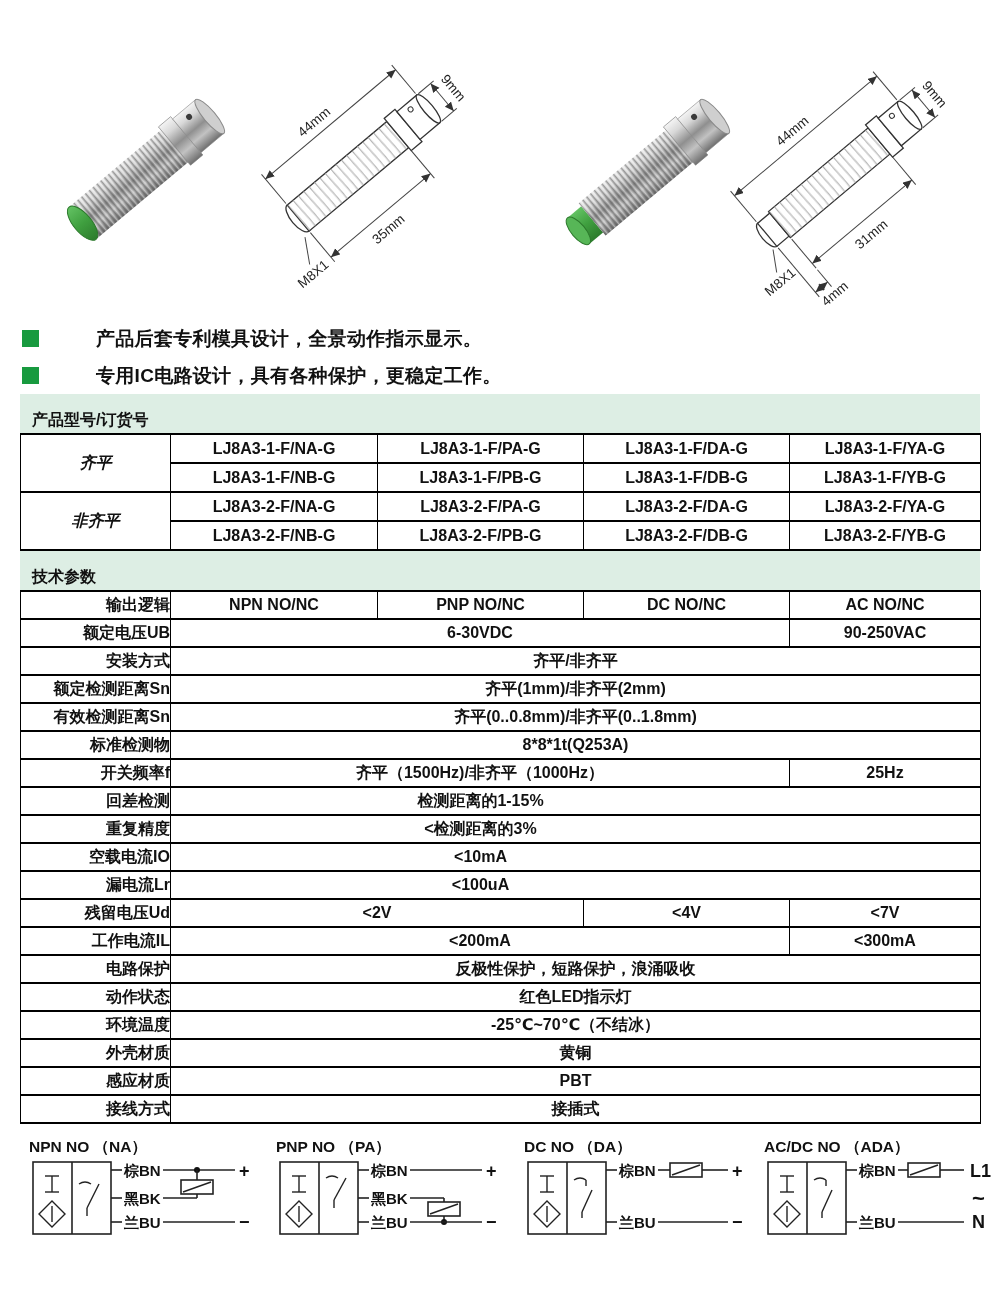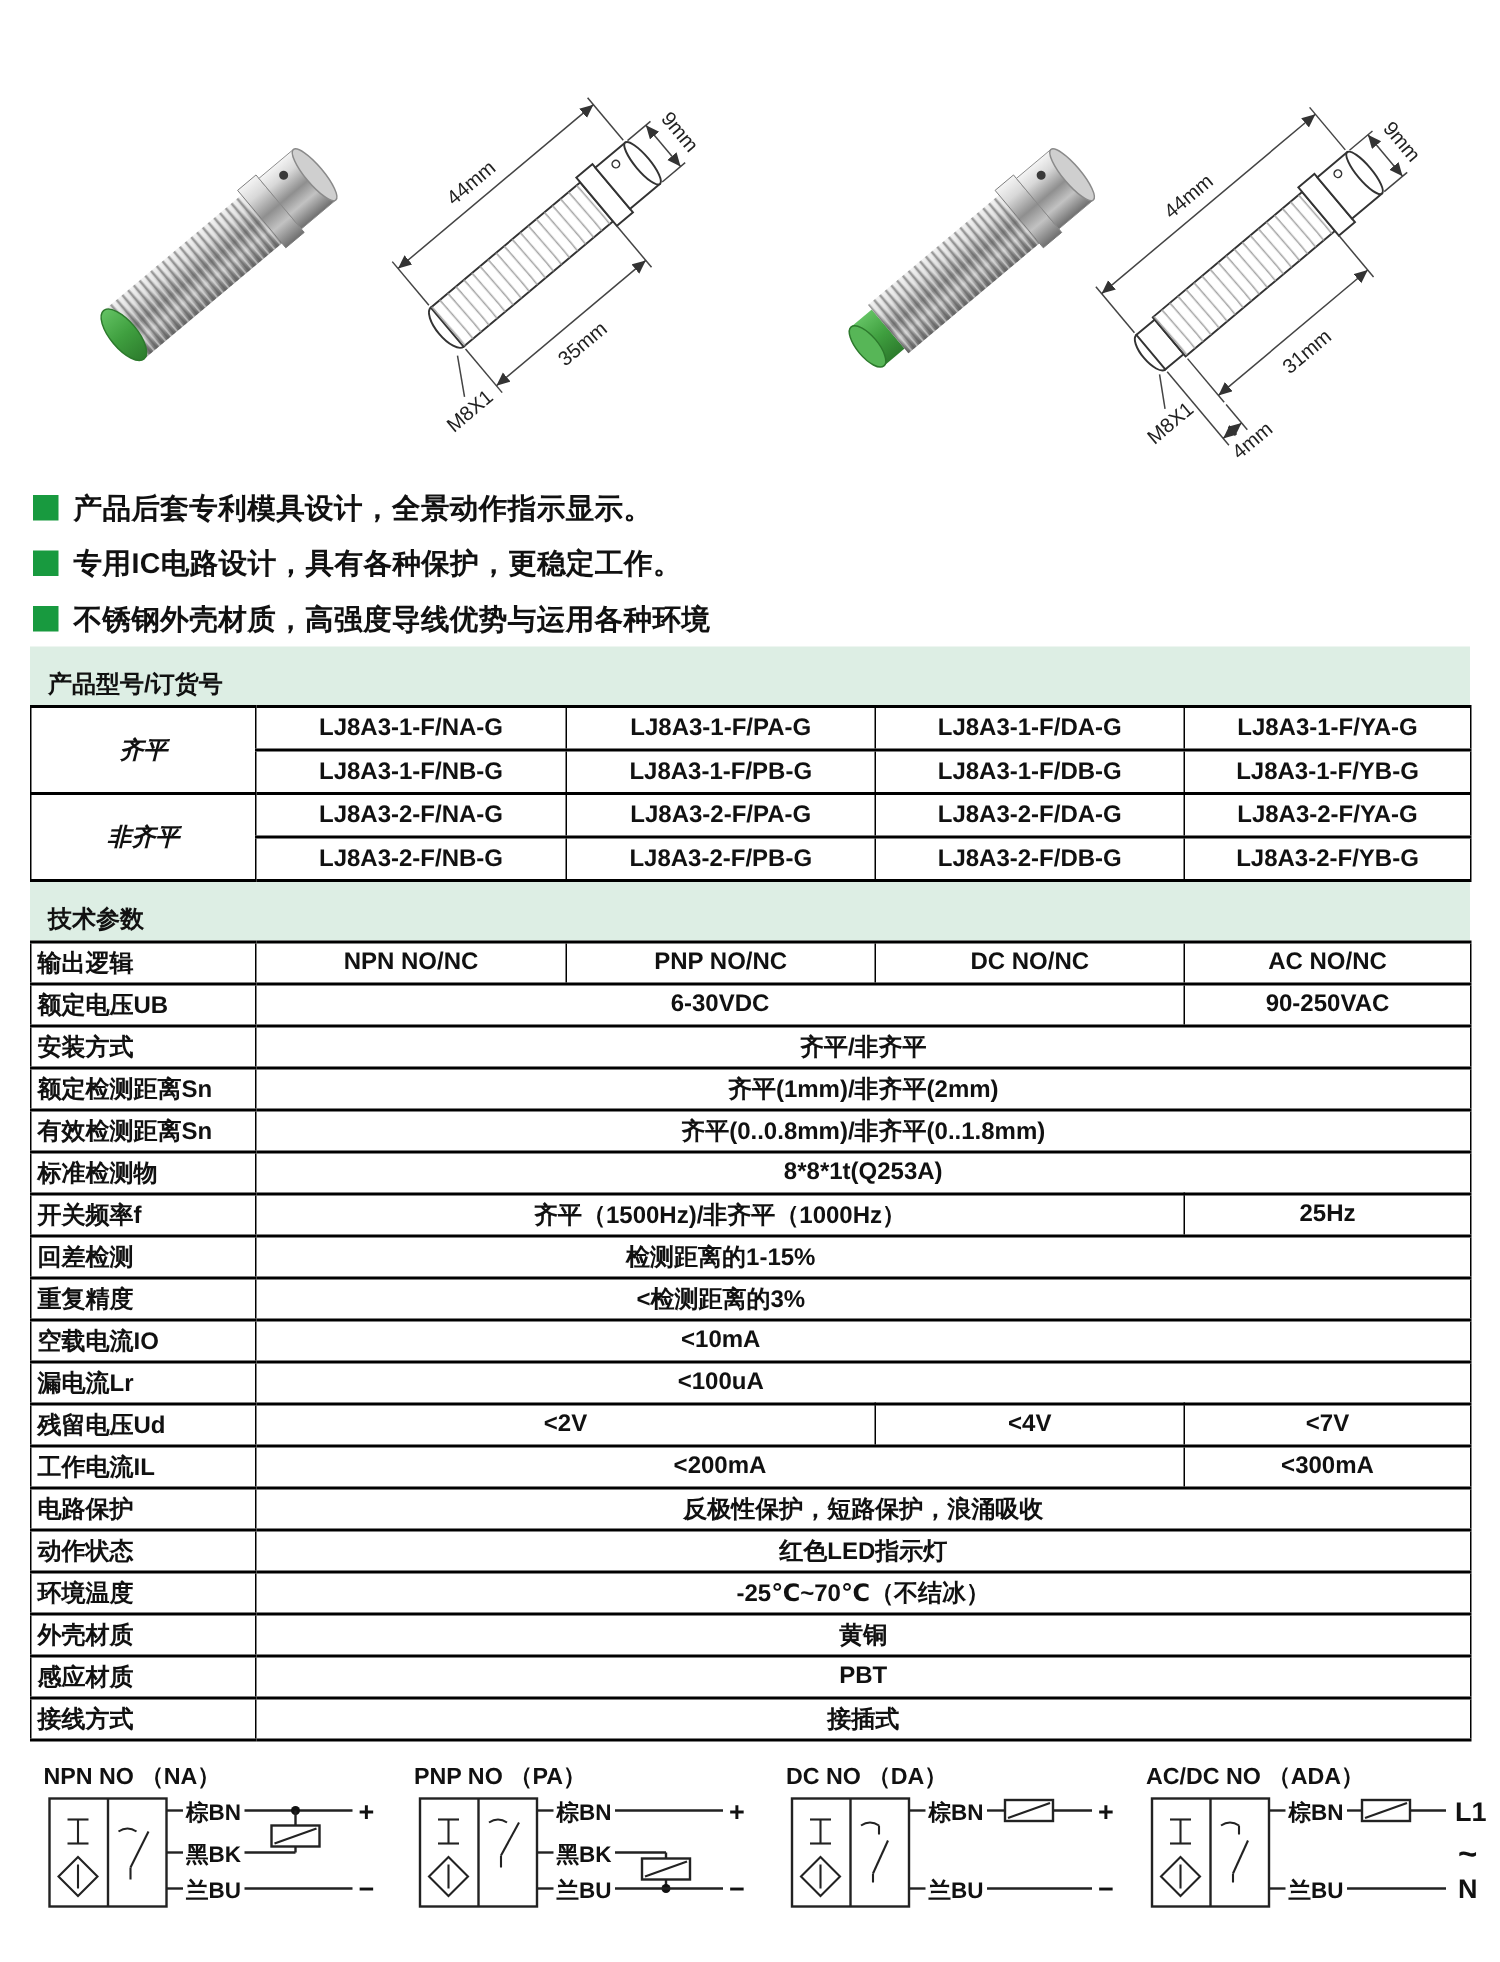--- a/index.html
+++ b/index.html
@@ -10,33 +10,33 @@
   }
   
   .top{position:relative;height:308px;}
   .top svg{position:absolute;overflow:visible;}
   #photo1{left:35px;top:50px;}
   #draw1{left:243px;top:36px;}
   #photo2{left:540px;top:50px;}
   #draw2{left:722px;top:36px;}
   
   .features{margin:12px 0 0 22px;}
-  .feature{display:flex;align-items:center;height:37px;font-size:19px;font-weight:700;letter-spacing:.3px;}
+  .feature{display:flex;align-items:center;height:37px;font-size:19px;font-weight:700;letter-spacing:.3px;gap:47px;}
   .bullet{width:17px;height:17px;background:#189a3f;margin-right:10px;flex:0 0 auto;}
   
   .bar{width:948px;margin:0 20px;background:#ddeee4;font-size:16px;font-weight:700;
        padding:16px 0 4px 12px;line-height:19px;}
   
   table{border-collapse:collapse;table-layout:fixed;width:960px;margin:0 20px;}
   td{border-left:1px solid #000;border-right:1px solid #000;
      border-top:2px solid #000;border-bottom:2px solid #000;
      font-size:16px;font-weight:700;text-align:center;padding:0;height:26px;
      white-space:nowrap;overflow:hidden;}
   .model td{height:27px;}
-  .lbl{text-align:left;padding-left:4px;}
+  .lbl{text-align:right;padding-left:4px;}
   .lblc{text-align:center;font-style:italic;}
   .off{padding-right:190px;}   
   
   .wiring{position:relative;height:122px;margin-top:12px;}
   .wiring svg{position:absolute;top:0;overflow:visible;}
   #wd1{left:25px;} #wd2{left:272px;} #wd3{left:520px;} #wd4{left:760px;}
   svg{font-family:"Liberation Sans","DejaVu Sans",sans-serif;}
   .wline{stroke:#222;stroke-width:1.6;fill:none;}
   .wthin{stroke:#222;stroke-width:1.4;fill:none;}
   .dim{stroke:#444;stroke-width:1;fill:none;}
@@ -173,24 +173,20 @@
 
 <div class="features">
   <div class="feature">
     <span class="bullet"></span>
     <span>产品后套专利模具设计，全景动作指示显示。</span>
   </div>
   <div class="feature">
     <span class="bullet"></span>
     <span>专用IC电路设计，具有各种保护，更稳定工作。</span>
   </div>
-  <div class="feature">
-    <span class="bullet"></span>
-    <span>不锈钢外壳材质，高强度导线优势与运用各种环境</span>
-  </div>
 </div>
 
 <div class="bar">产品型号/订货号</div>
 <table class="model">
   <colgroup>
       <col style="width:150px">
       <col style="width:207px">
       <col style="width:206px">
       <col style="width:206px">
       <col style="width:191px">

